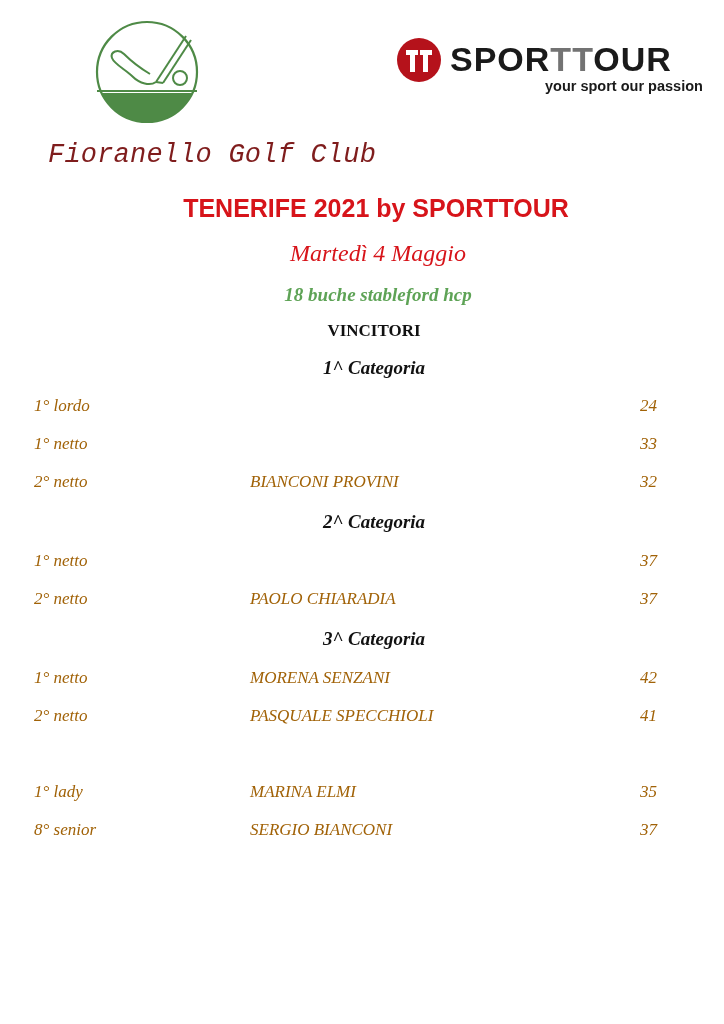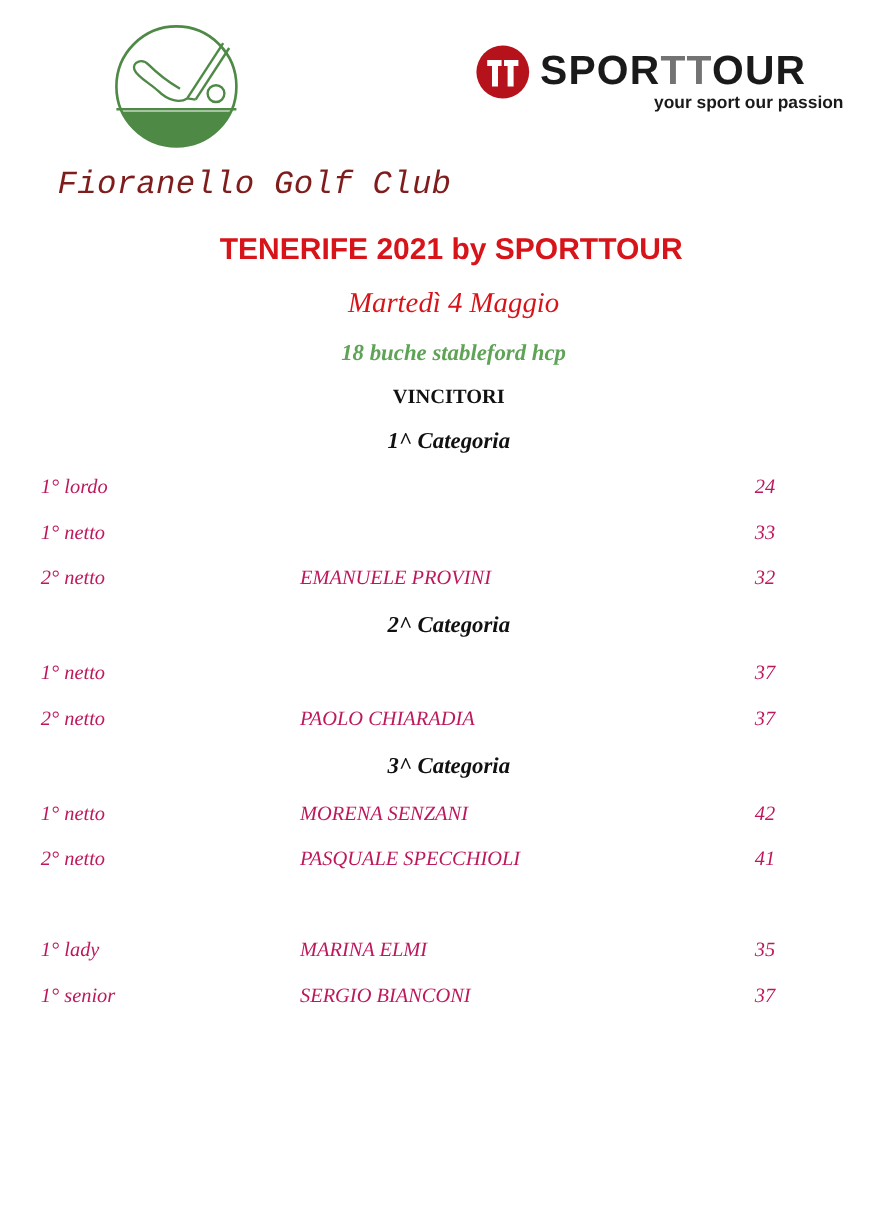--- a/index.html
+++ b/index.html
@@ -112,25 +112,25 @@
       color: #111;
       padding-left: 12px;
     }
 
     
     .row {
       left: 0; width: 724px; height: 24px;
       font-family: "Liberation Serif", serif;
       font-style: italic;
       font-size: 17px;
-      color: #be185d;
+      color: #a16207;
     }
     .row .pos  { position: absolute; left: 34px; top: 0; white-space: nowrap; }
     .row .name { position: absolute; left: 250px; top: 0; white-space: nowrap; }
-    .row .score{ position: absolute; left: 608px; width: 38px; top: 0; text-align: right; white-space: nowrap; }
+    .row .score{ position: absolute; left: 640px; width: 38px; top: 0; white-space: nowrap; }
   </style>
 </head>
 <body>
 
 <div class="abs golf-logo">
   <svg width="110" height="104" viewBox="0 0 110 104">
     <defs>
       <clipPath id="lower">
         <rect x="0" y="73" width="110" height="40"></rect>
       </clipPath>
@@ -170,21 +170,21 @@
 <div class="abs row" style="top:396px;">
   <span class="pos">1° lordo</span>
   <span class="score">24</span>
 </div>
 <div class="abs row" style="top:434px;">
   <span class="pos">1° netto</span>
   <span class="score">33</span>
 </div>
 <div class="abs row" style="top:472px;">
   <span class="pos">2° netto</span>
-  <span class="name">EMANUELE PROVINI</span>
+  <span class="name">BIANCONI PROVINI</span>
   <span class="score">32</span>
 </div>
 
 <div class="abs center-line category-heading" style="top:511px;">2^ Categoria</div>
 <div class="abs row" style="top:551px;">
   <span class="pos">1° netto</span>
   <span class="score">37</span>
 </div>
 <div class="abs row" style="top:589px;">
   <span class="pos">2° netto</span>
@@ -203,16 +203,16 @@
   <span class="name">PASQUALE SPECCHIOLI</span>
   <span class="score">41</span>
 </div>
 
 <div class="abs row" style="top:782px;">
   <span class="pos">1° lady</span>
   <span class="name">MARINA ELMI</span>
   <span class="score">35</span>
 </div>
 <div class="abs row" style="top:820px;">
-  <span class="pos">1° senior</span>
+  <span class="pos">8° senior</span>
   <span class="name">SERGIO BIANCONI</span>
   <span class="score">37</span>
 </div>
 
 </body></html>

